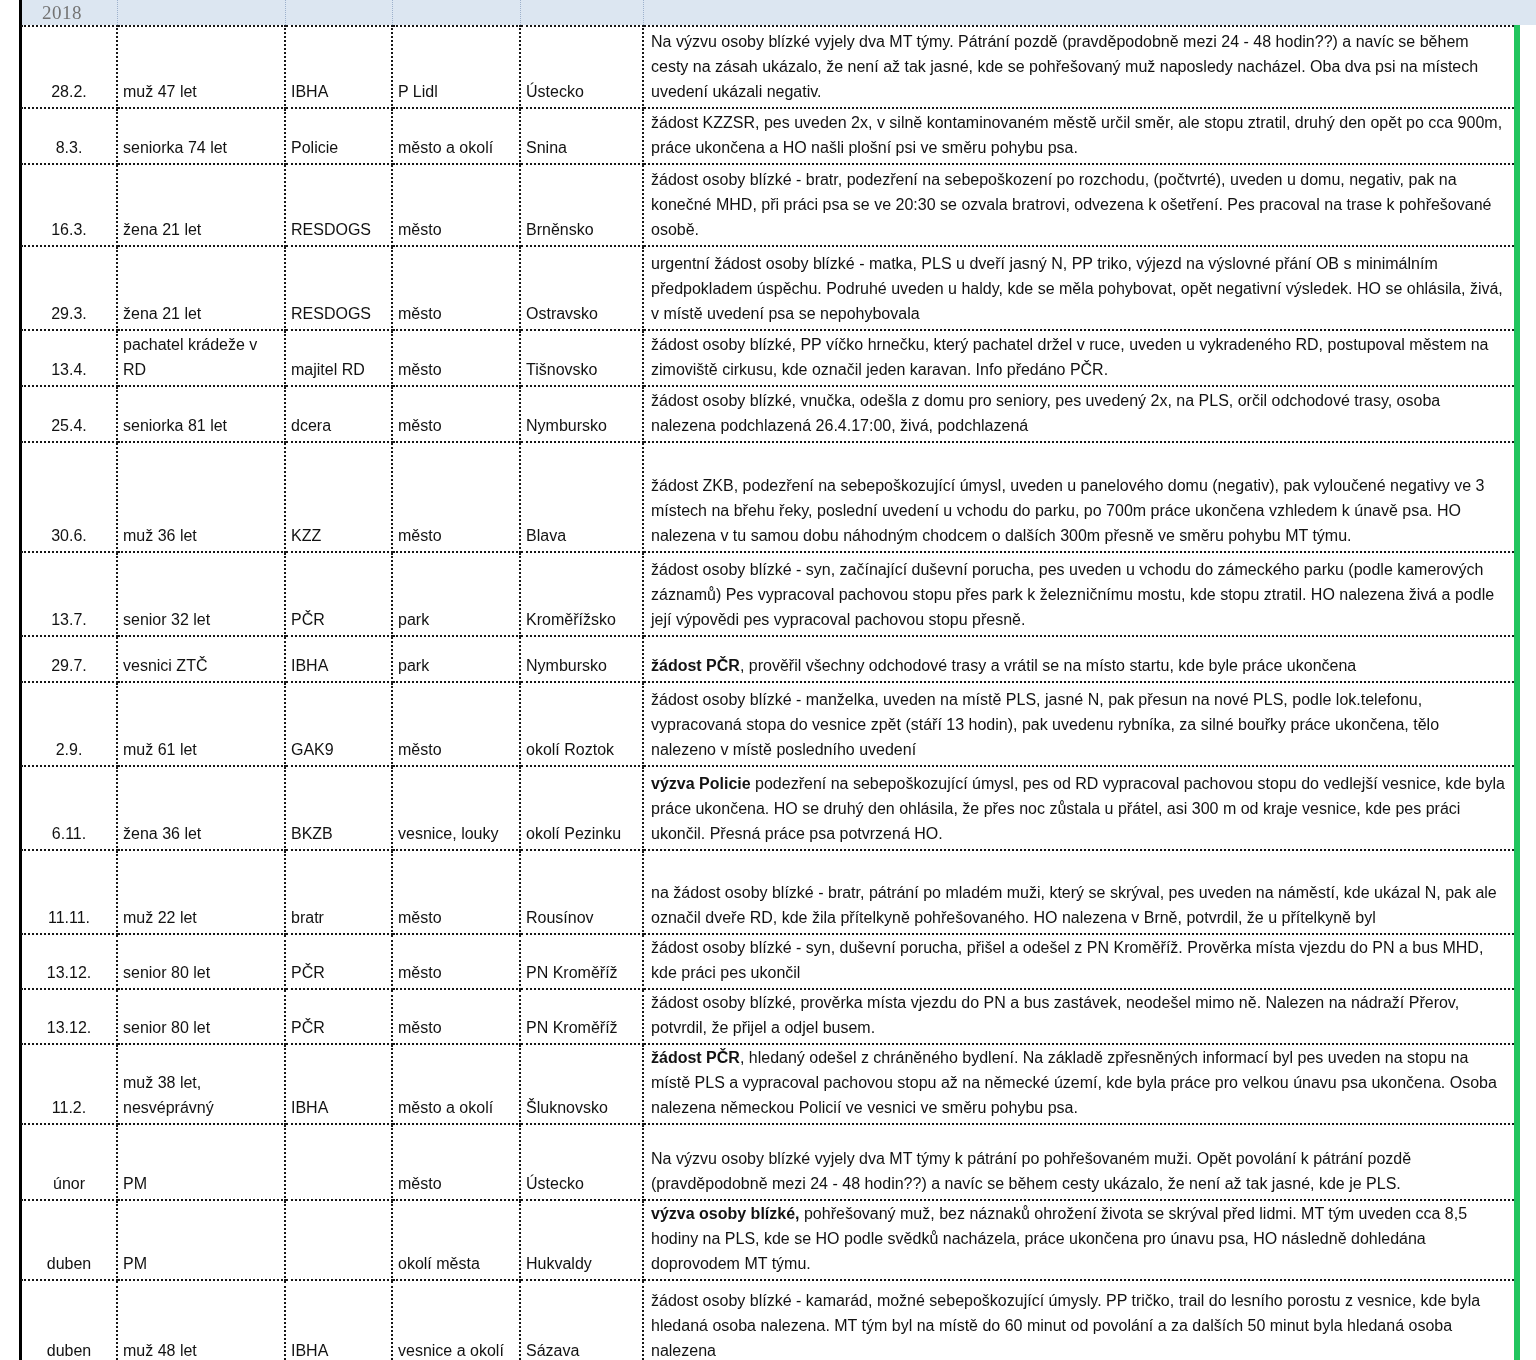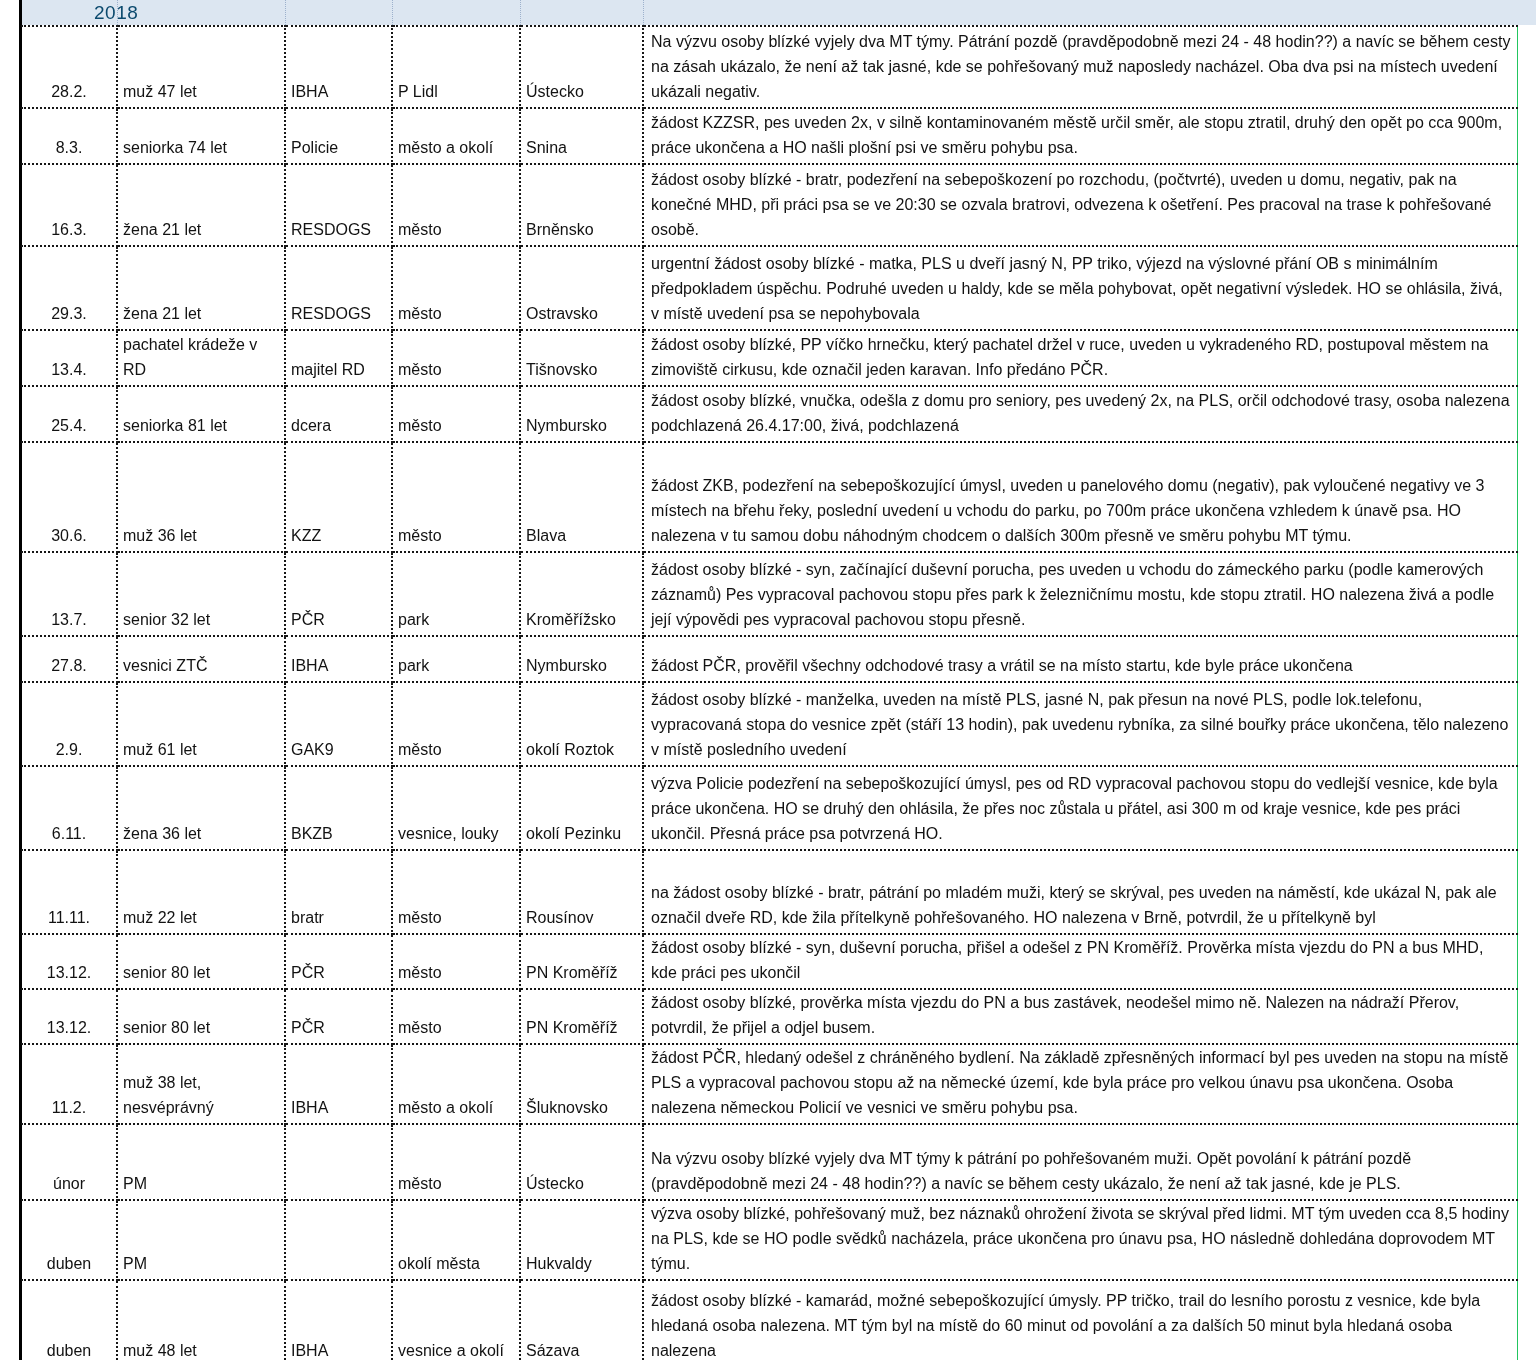--- a/index.html
+++ b/index.html
@@ -10,39 +10,39 @@
     -webkit-font-smoothing:antialiased;
   }
   
   .left-rule{position:absolute;left:19px;top:0;width:3px;height:1360px;background:#000;}
   
   .year-band{
     position:absolute;left:22px;right:0;top:0;height:25px;
     background:#dce6f1;display:flex;align-items:center;
   }
   .year-band .year{
-    padding-left:72px;font-size:19px;color:#0c4a6e;letter-spacing:.5px;
+    padding-left:20px;font-size:19px;color:#737373;letter-spacing:.5px;font-family:Liberation Serif, serif;
   }
   .band-div{position:absolute;top:0;height:25px;width:0;border-left:1px dotted #9db1cc;}
   
   table.grid{
     position:absolute;left:21px;top:25px;width:1496px;
     border-collapse:collapse;table-layout:fixed;
   }
   table.grid td{
     border:2px dotted #161616;
     vertical-align:bottom;
     padding:0 4px 3px 5px;
     font-size:16px;line-height:25px;color:#121212;
     overflow:hidden;
   }
-  table.grid td.c-desc{padding-left:7px;padding-right:6px;border-right:1px solid #22c55e;}
+  table.grid td.c-desc{padding-left:7px;padding-right:6px;border-right:6px solid #22c55e;}
   table.grid td.c-date{border-left:none;text-align:center;}
   td.muted{color:#66655c;}
-  b{font-weight:normal;}
+  b{font-weight:bold;}
 </style>
 </head>
 <body>
 
 <div class="left-rule"></div>
 
 <div class="year-band">
   <span class="year">2018</span>
 <div class="band-div" style="left: 95px;"></div>
     <div class="band-div" style="left: 263px;"></div>
@@ -119,21 +119,21 @@
   </tr>
       <tr style="height: 84px;">
     <td class="c-date">13.7.</td>
     <td class="c-person">senior 32 let</td>
     <td class="c-org">PČR</td>
     <td class="c-place">park</td>
     <td class="c-region">Kroměřížsko</td>
     <td class="c-desc"><b></b><span>žádost osoby blízké - syn, začínající duševní porucha, pes uveden u vchodu do zámeckého parku (podle kamerových záznamů) Pes vypracoval pachovou stopu přes park k železničnímu mostu, kde stopu ztratil. HO nalezena  živá a podle její výpovědi pes vypracoval pachovou stopu přesně.</span></td>
   </tr>
       <tr style="height: 46px;">
-    <td class="c-date">27.8.</td>
+    <td class="c-date">29.7.</td>
     <td class="c-person">vesnici ZTČ</td>
     <td class="c-org">IBHA</td>
     <td class="c-place">park</td>
     <td class="c-region">Nymbursko</td>
     <td class="c-desc"><b>žádost PČR</b><span>, prověřil všechny odchodové trasy a vrátil se na místo startu, kde byle práce ukončena</span></td>
   </tr>
       <tr style="height: 84px;">
     <td class="c-date">2.9.</td>
     <td class="c-person">muž 61 let</td>
     <td class="c-org">GAK9</td>

